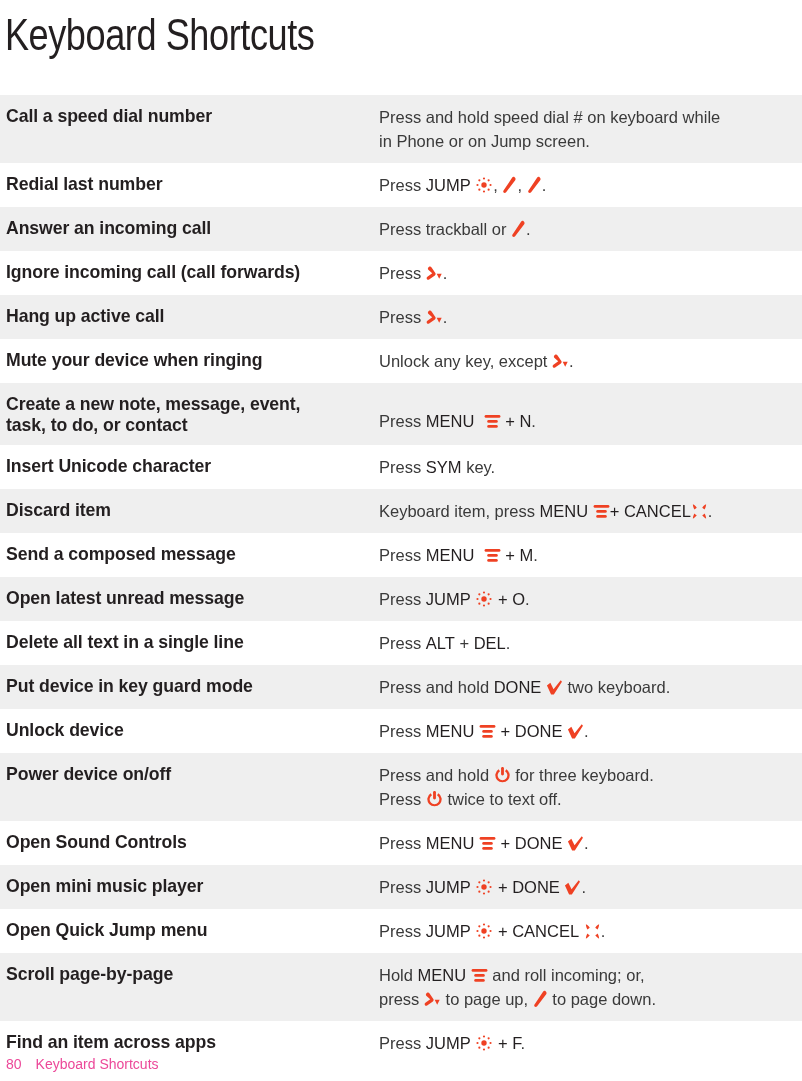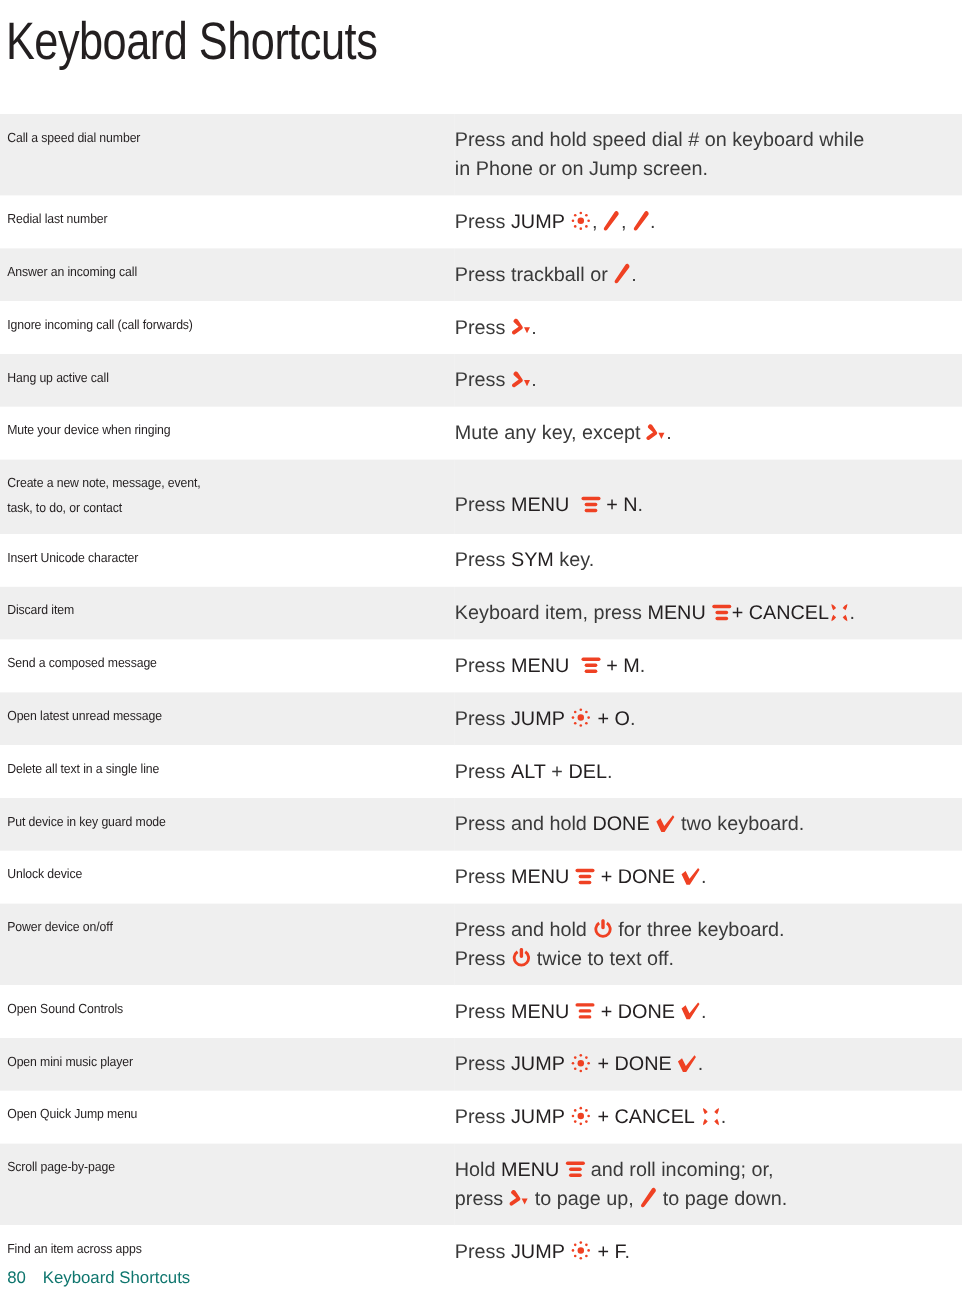--- a/index.html
+++ b/index.html
@@ -41,22 +41,22 @@
   .shortcut-table tr.stripe-on { background: #efefef; }
   .shortcut-table tr.stripe-off { background: #ffffff; }
 
   .shortcut-table td {
     padding: 0;
     vertical-align: top;
   }
   td.col-action {
     width: 365px;
     padding: 10px 8px 10px 6px;
-    font-size: 11px;
-    font-weight: normal;
+    font-size: 19px;
+    font-weight: bold;
     line-height: 21px;
     letter-spacing: -0.1px;
     color: #231f20;
     transform-origin: left top;
   }
   td.col-action .shrink {
     display: inline-block;
     transform: scaleX(0.93);
     transform-origin: left top;
     white-space: nowrap;
@@ -81,21 +81,21 @@
     position: relative;
   }
   .ic svg { display: block; }
 
   
   .footer {
     position: absolute;
     left: 6px;
     bottom: 8px;
     font-size: 14px;
-    color: #0f766e;
+    color: #ec4899;
     line-height: 18px;
     white-space: nowrap;
   }
   .footer .pg { display: inline-block; margin-right: 14px; }
 </style>
 </head>
 <body>
 
 <div class="page-title">Keyboard Shortcuts</div>
 
@@ -168,21 +168,21 @@
       <path d="M11.3 9.2 L16.6 9.2 L13.95 14.6 Z" fill="#ef4123"></path>
     </svg></span><span>.</span></span>
     </td>
   </tr>
 
   <tr class="stripe-off">
     <td class="col-action">
       <span class="shrink">Mute your device when ringing</span>
     </td>
     <td class="col-desc">
-      <span class="line"><span>Mute any key, except</span>&nbsp;<span class="ic"><svg width="17" height="17" viewBox="0 0 18 18">
+      <span class="line"><span>Unlock any key, except</span>&nbsp;<span class="ic"><svg width="17" height="17" viewBox="0 0 18 18">
       <path d="M3.0 2.1 C4.0 1.4 5.2 1.6 5.9 2.6 L9.9 8.5 C10.5 9.4 10.3 10.4 9.4 11.0 L3.3 15.3 C2.4 15.9 1.4 15.6 0.9 14.7 C0.45 13.9 0.7 13.0 1.5 12.4 L6.6 8.8 L2.4 4.9 C1.6 4.2 2.1 2.7 3.0 2.1 Z" fill="#ef4123"></path>
       <path d="M11.3 9.2 L16.6 9.2 L13.95 14.6 Z" fill="#ef4123"></path>
     </svg></span><span>.</span></span>
     </td>
   </tr>
 
   <tr class="stripe-on tall">
     <td class="col-action">
       <span class="shrink">Create a new note, message, event,</span><br>
       <span class="shrink">task, to do, or contact</span>

